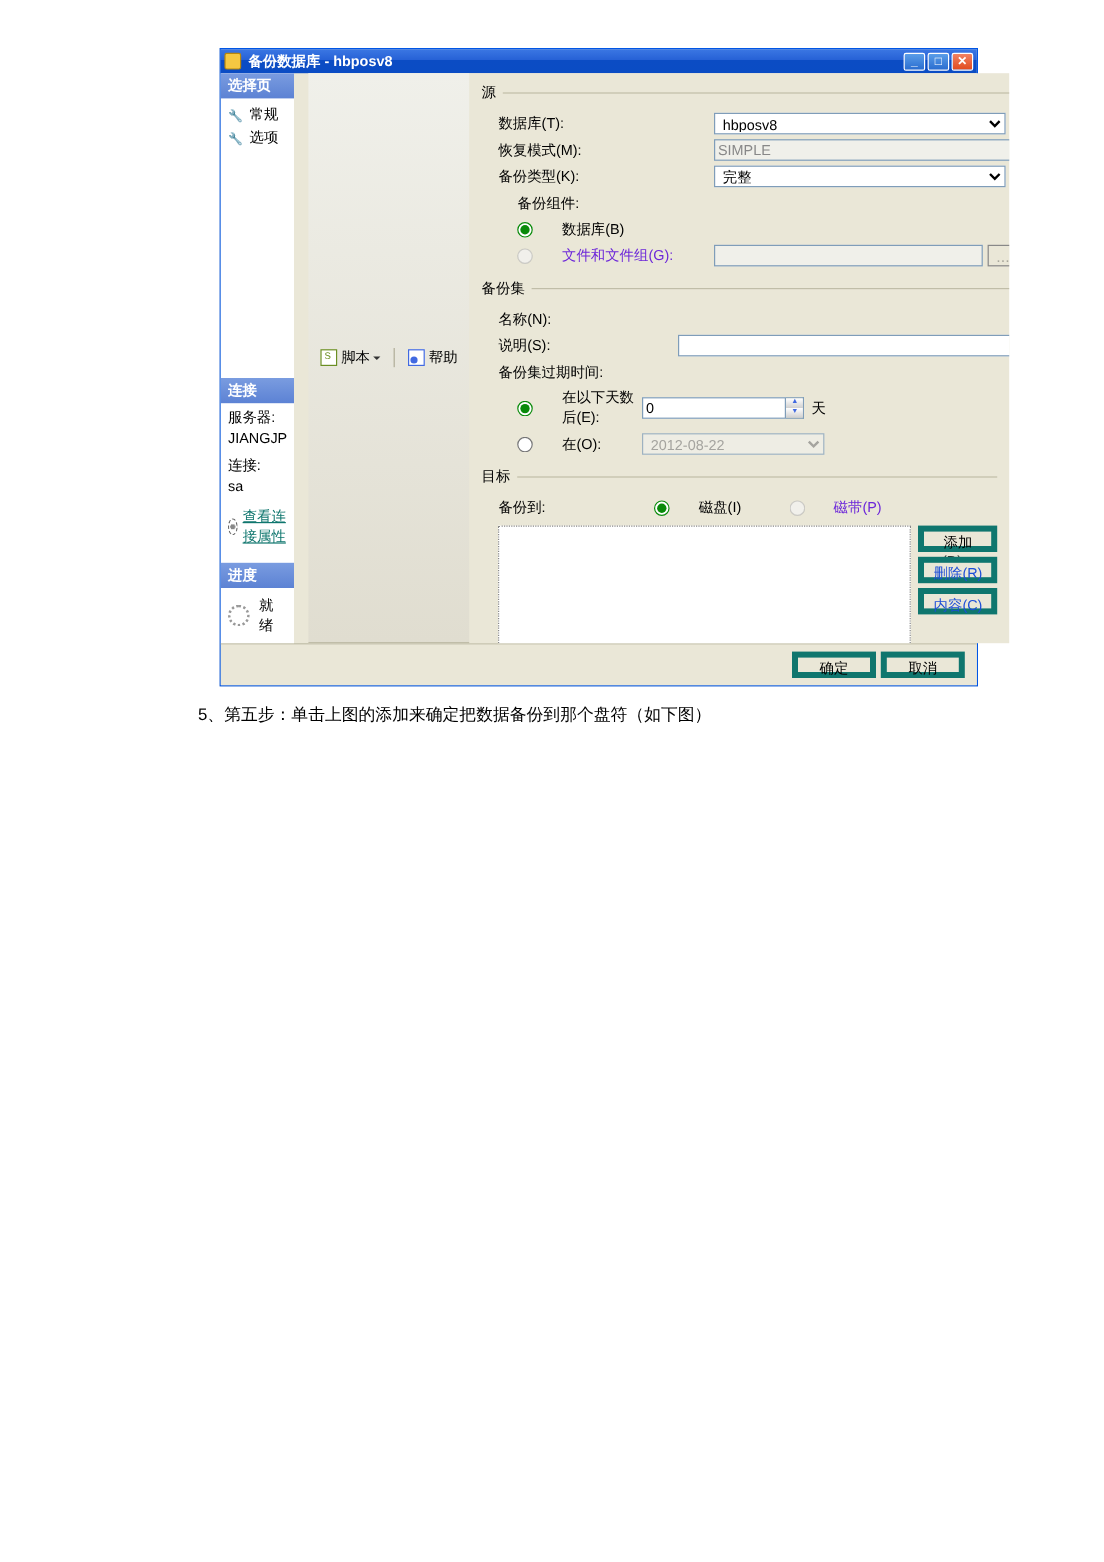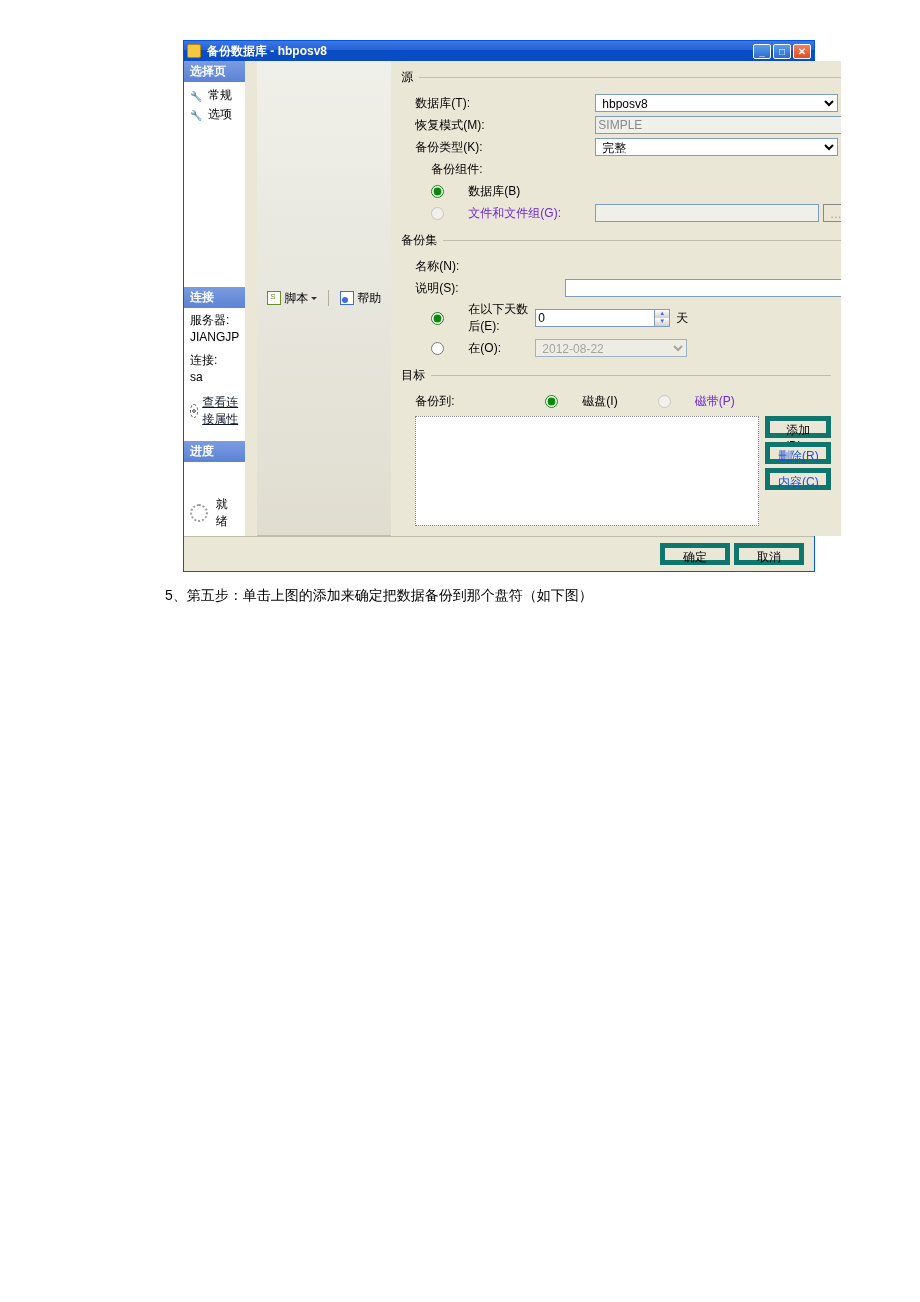--- a/index.html
+++ b/index.html
@@ -87,30 +87,29 @@
     width: 14px; height: 14px;
     display: inline-block;
   }
   .wrench-icon::before {
     content: "🔧";
     font-size: 10px;
   }
   .side-flex-spacer { flex: 1; }
   .side-conn-block { padding: 4px 6px; line-height: 1.4; }
   .link {
-    color: #0f172a;
+    color: #0f766e;
     text-decoration: underline;
     cursor: pointer;
   }
   .progress-block {
     padding: 6px;
     display: flex;
     align-items: center;
     gap: 8px;
-    margin-top: 28px;
   }
   .spinner {
     width: 18px; height: 18px;
     border: 2px dotted #999;
     border-radius: 50%;
   }
   .main {
     flex: 1;
     background: #eae7d7;
     display: flex;
@@ -410,20 +409,23 @@
             </div>
 
           <div class="form-row">
             <div class="form-label" style="width:150px">名称(N):</div>
           </div>
           <div class="form-row">
             <div class="form-label" style="width:150px">说明(S):</div>
             <input type="text" style="width: 290px;" value="">
           </div>
           <div class="form-row">
+            <div class="form-label">备份集过期时间:</div>
+          </div>
+          <div class="form-row">
             <div class="form-label indent2 radio-row" style="width:120px">
               <input type="radio" name="expire" checked="" style="">
               <label>在以下天数后(E):</label>
             </div>
             <div class="spinner-input">
               <input type="text" value="0" style="">
               <div class="spinner-btns">
                 <div>▲</div>
                 <div>▼</div>
               </div>

